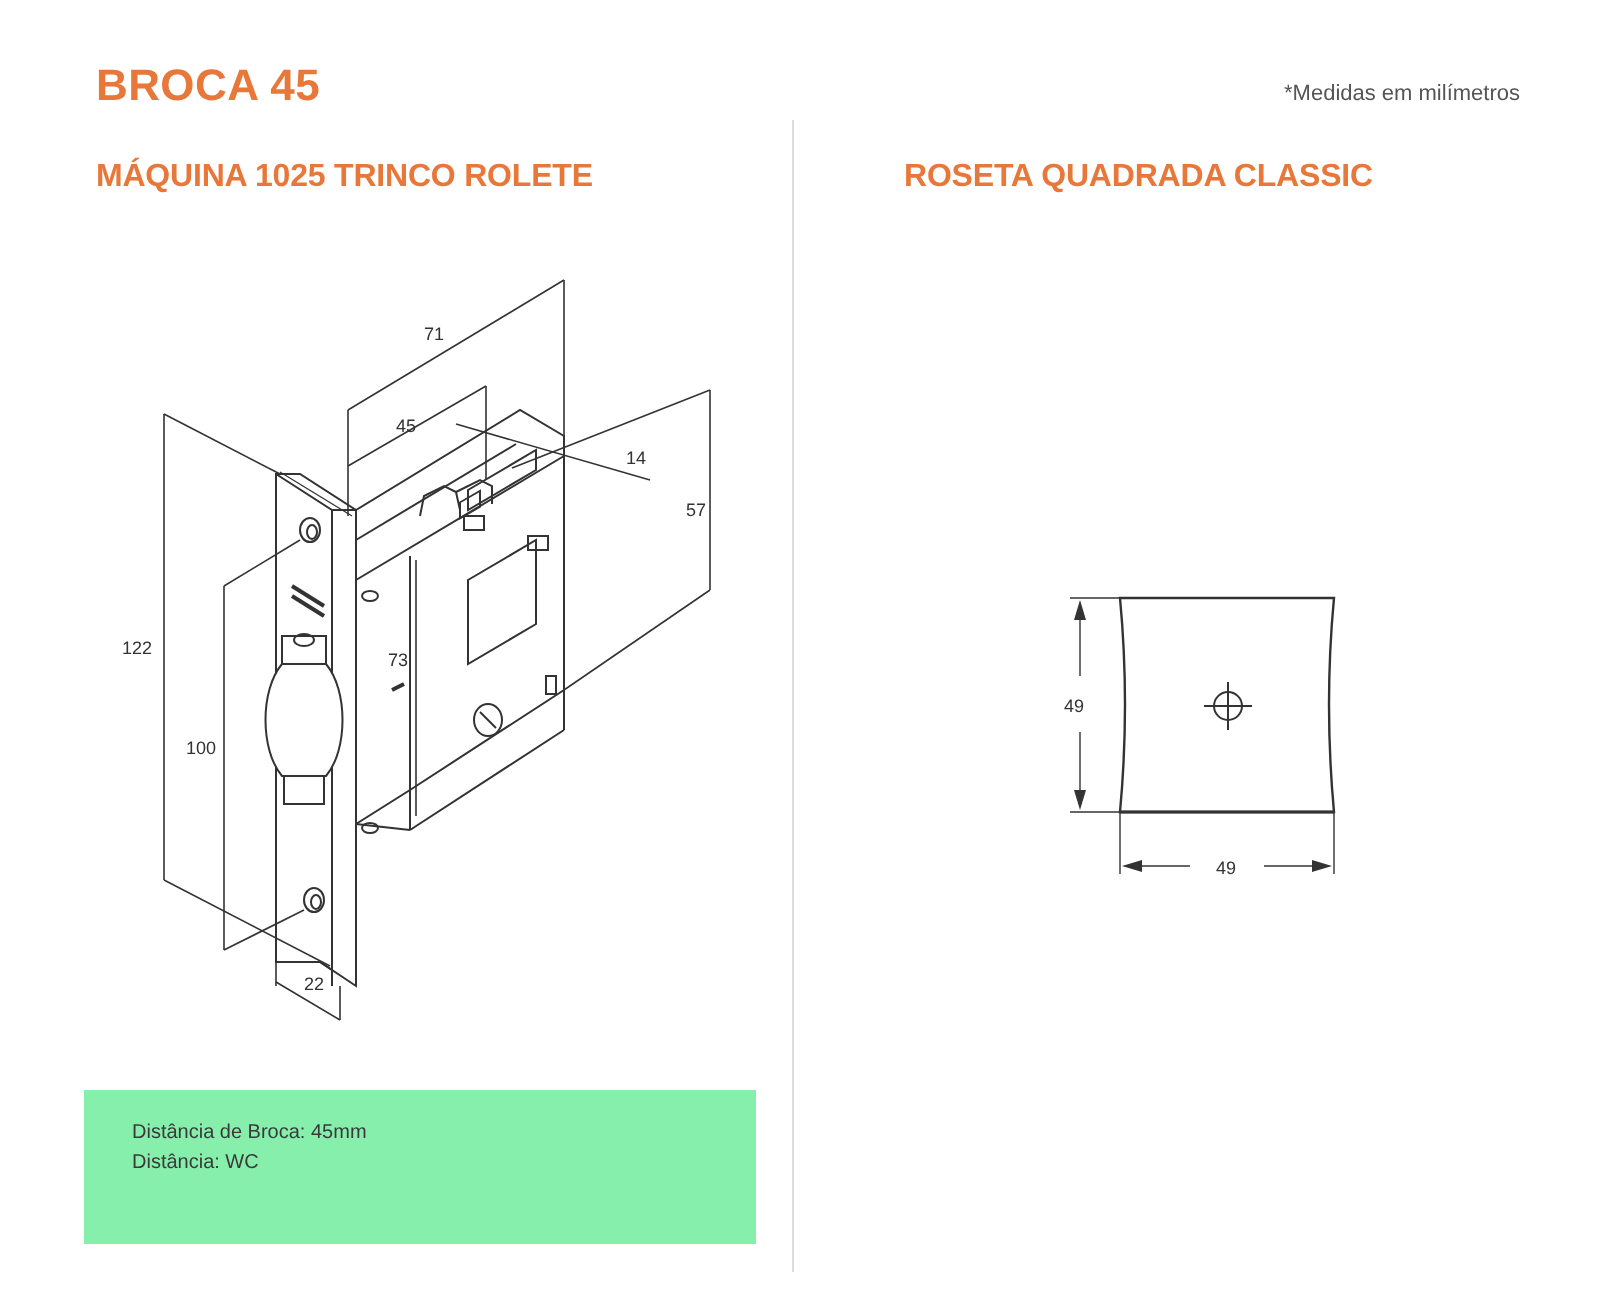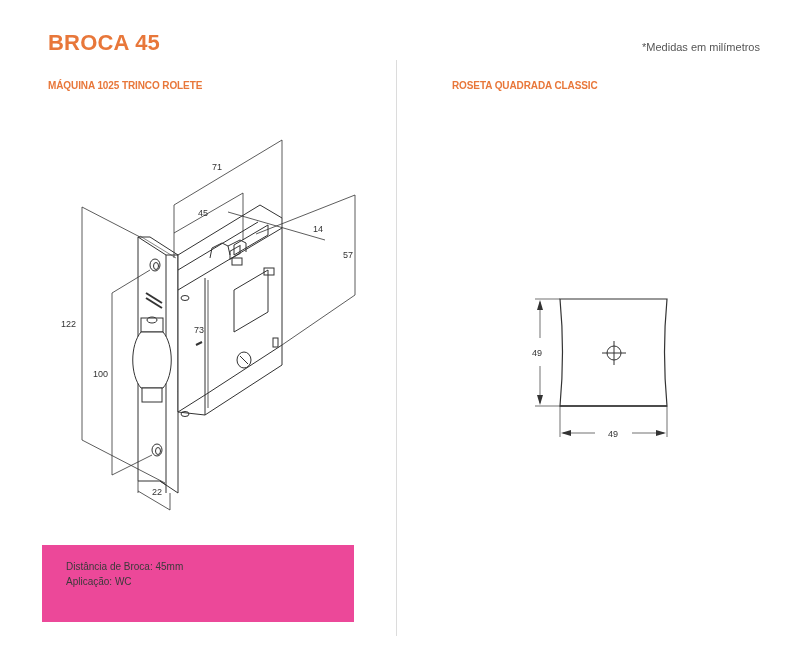--- a/index.html
+++ b/index.html
@@ -14,32 +14,32 @@
     .title {
       position: absolute; left: 48px; top: 30px;
       font-size: 22px; font-weight: bold; color: #E8773A;
       letter-spacing: 0.2px;
     }
     .note {
       position: absolute; right: 40px; top: 41px;
       font-size: 11px; color: #555;
     }
     .section-title {
-      position: absolute; font-size: 10px; font-weight: bold; color: #E8773A;
+      position: absolute; font-size: 16px; font-weight: bold; color: #E8773A;
       letter-spacing: -0.1px;
     }
     .sec-left { left: 48px; top: 80px; }
     .sec-right { left: 452px; top: 80px; }
     .divider {
       position: absolute; left: 396px; top: 60px; width: 1px; height: 576px;
       background: #dcdcdc;
     }
     .info-box {
-      position: absolute; left: 42px; top: 545px; width: 312px; height: 77px;
-      background: #ec4899;
+      position: absolute; left: 42px; top: 545px; width: 336px; height: 77px;
+      background: #86efac;
       padding: 14px 0 0 24px;
       font-size: 10px; color: #3a3a3a; line-height: 15px;
     }
     svg.drawing { position: absolute; left: 0; top: 0; }
     .dim { font-family: "Liberation Sans", sans-serif; font-size: 9px; fill: #333; }
   </style>
 </head>
 <body>
 
 <div class="page">
@@ -177,16 +177,16 @@
       <polygon points="666,433 656,430 656,436"></polygon>
     </g>
     <g class="dim">
       <text x="532" y="356">49</text>
       <text x="608" y="437">49</text>
     </g>
   </svg>
 
   <div class="info-box">
     <div>Distância de Broca: 45mm</div>
-    <div>Aplicação: WC</div>
+    <div>Distância: WC</div>
   </div>
 
 </div>
 
 </body></html>

